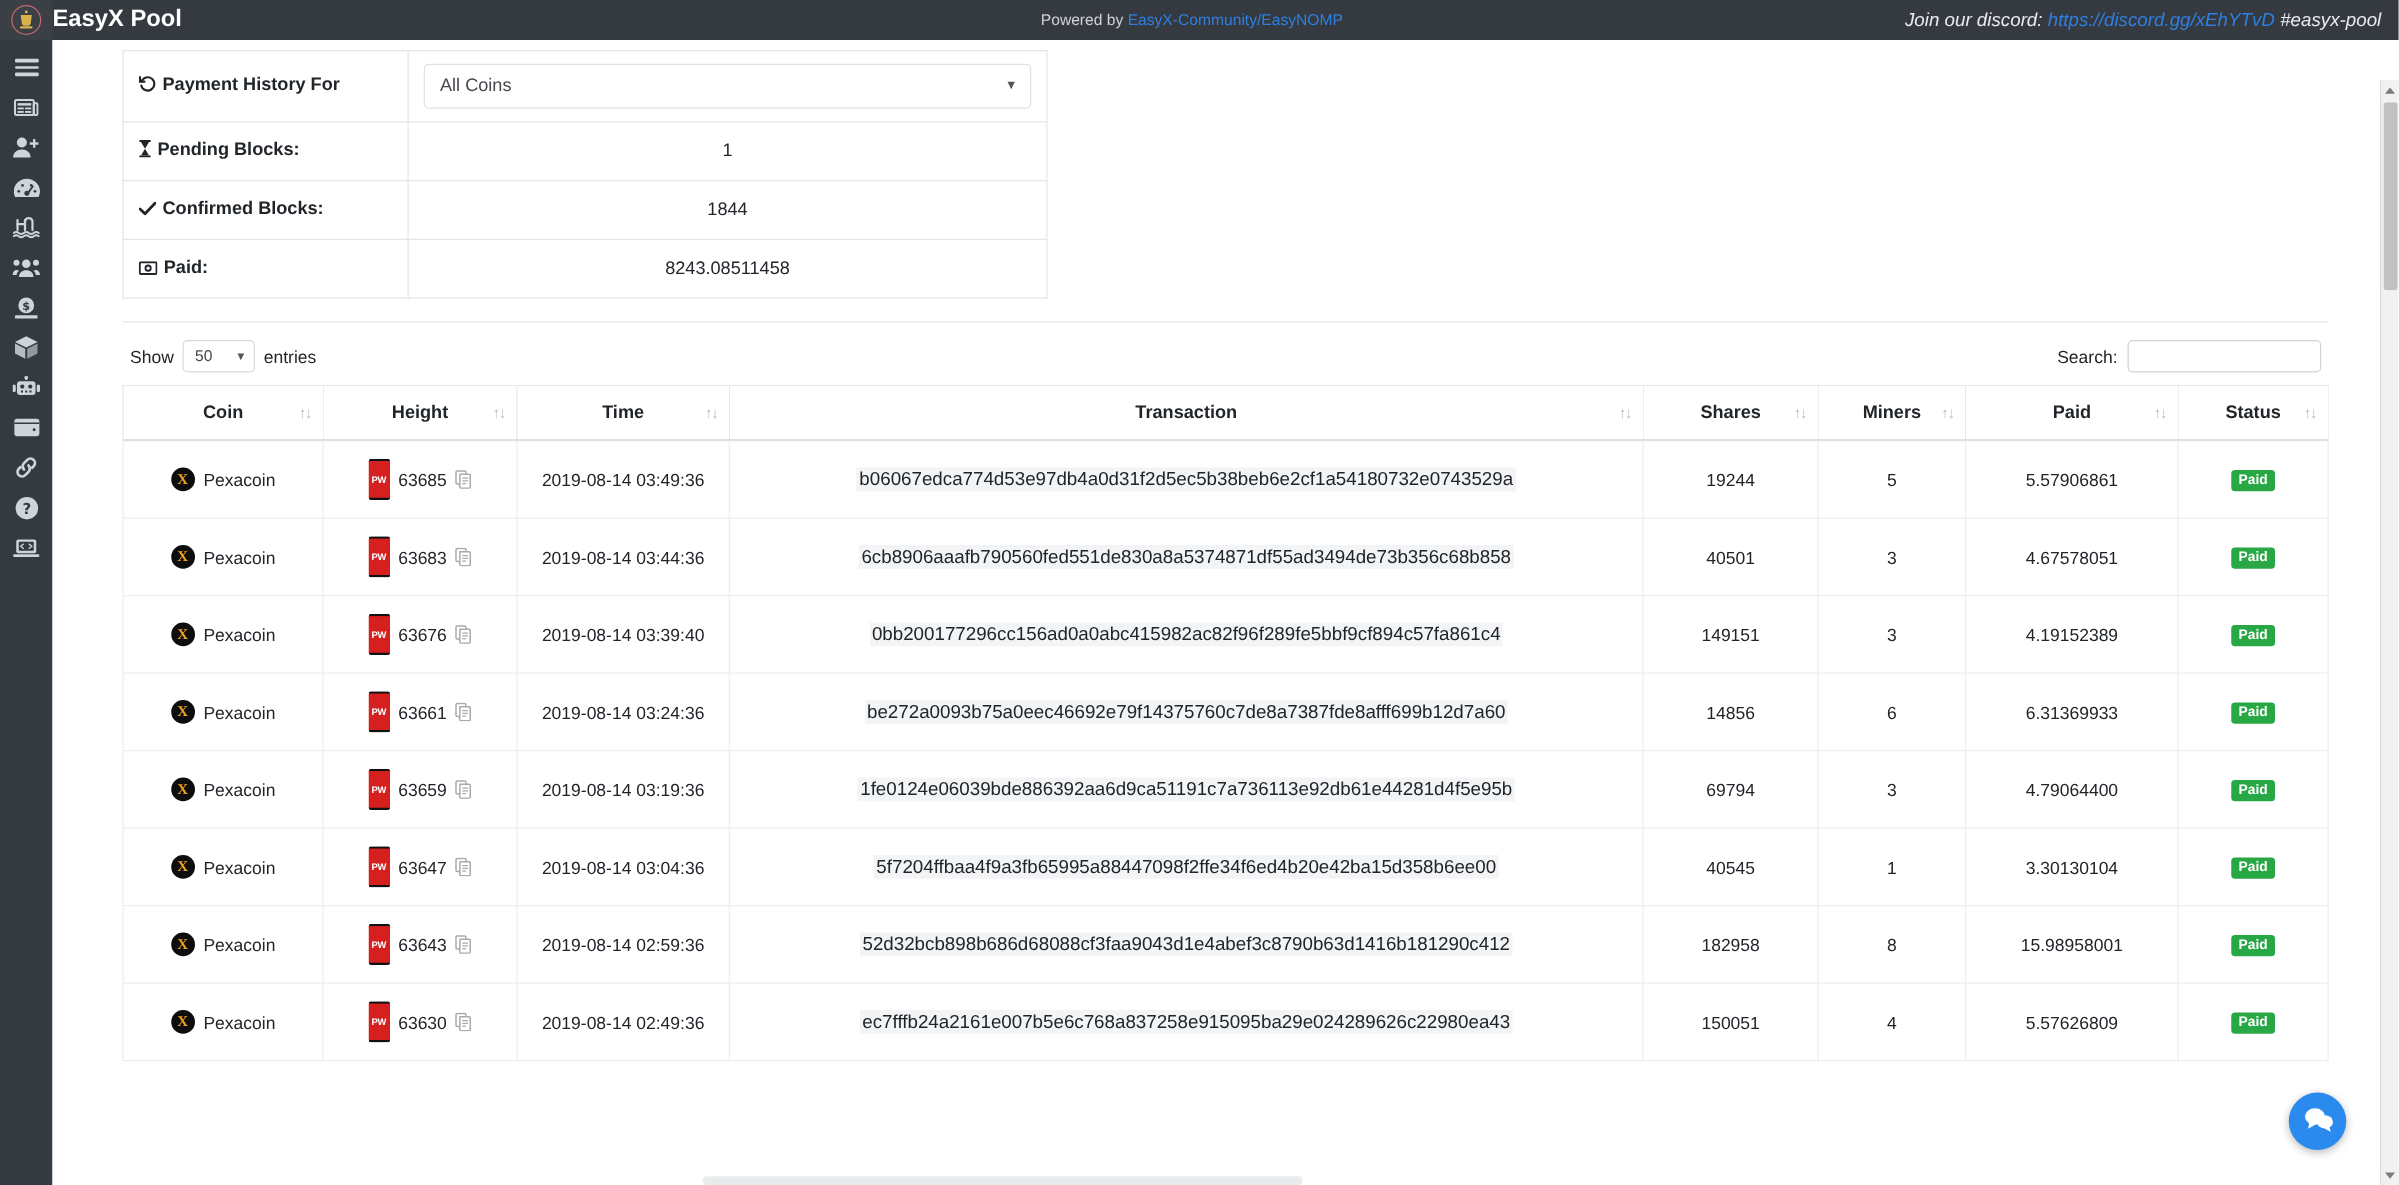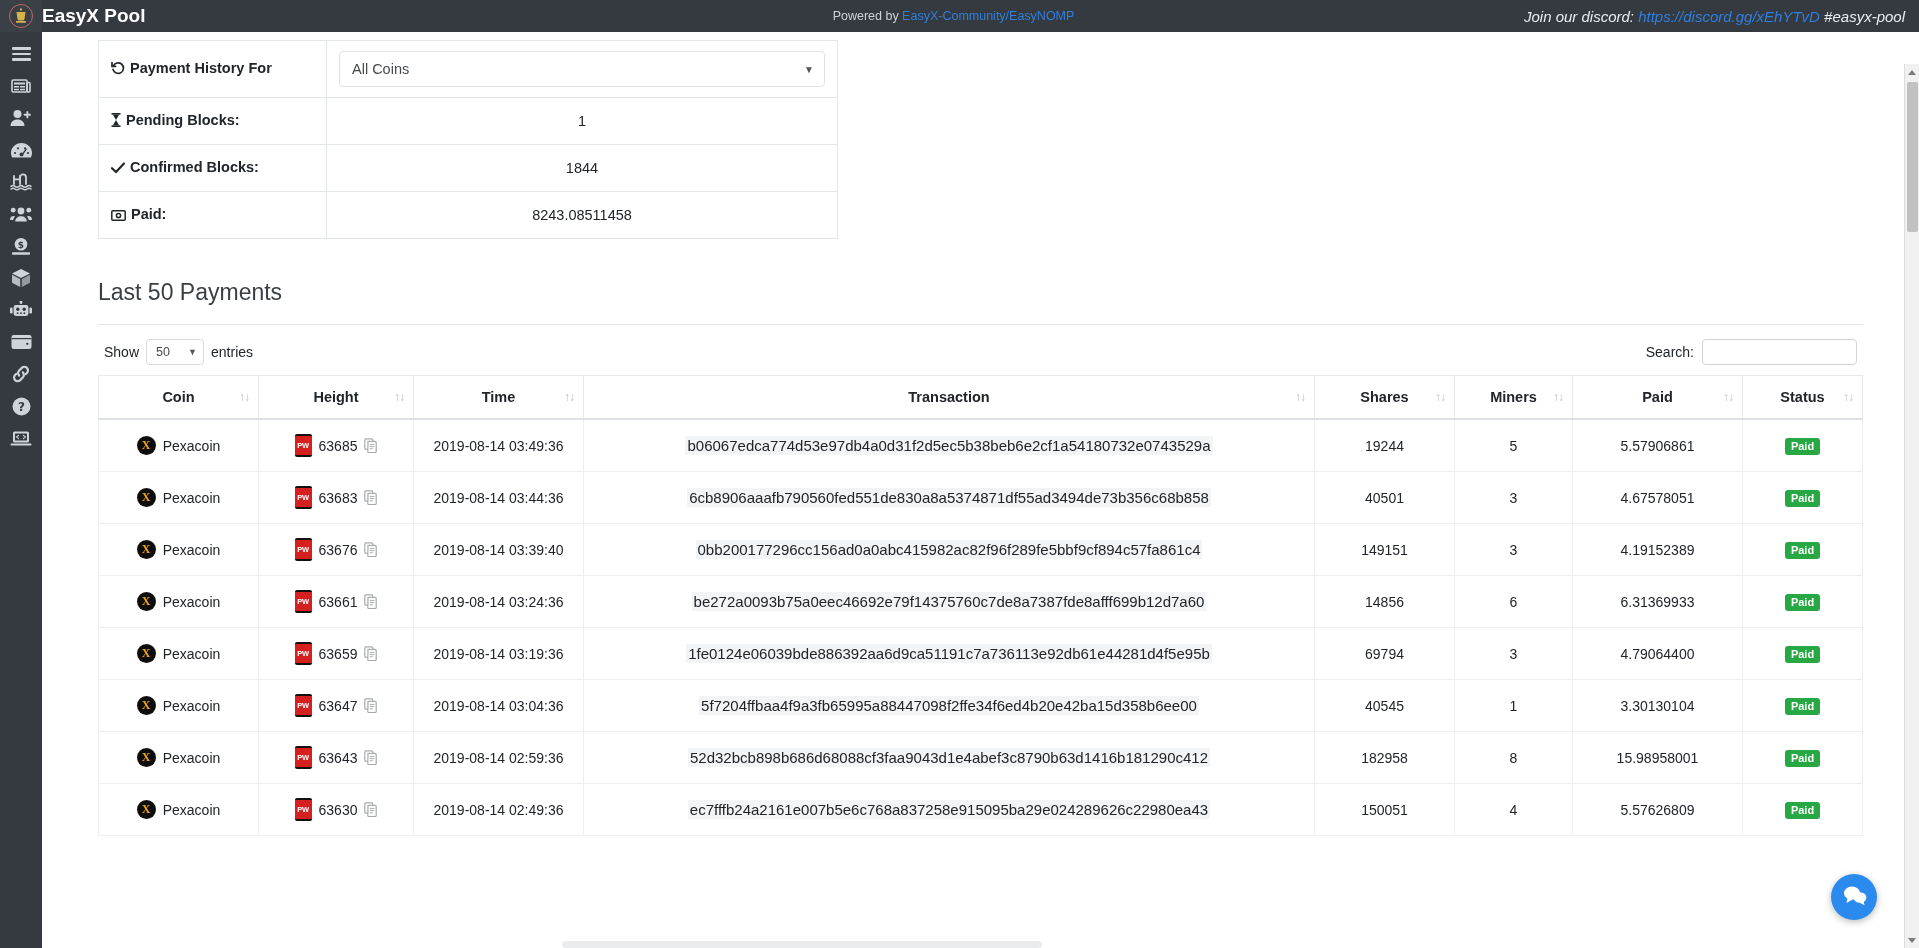--- a/index.html
+++ b/index.html
@@ -213,21 +213,21 @@
   .coin-badge {
     width: 19px; height: 19px; border-radius: 50%;
     background: #0d0d0d;
     display: inline-flex; align-items: center; justify-content: center;
     color: #f0a020; font-size: 12px; font-weight: bold;
     font-family: "Liberation Serif", serif;
     flex: 0 0 19px;
   }
   .height-cell { display: flex; align-items: center; justify-content: center; gap: 7px; }
   .pw-badge {
-    width: 17px; height: 23px;
+    width: 17px; height: 33px;
     background: #d62020;
     border-radius: 2px;
     color: #fff; font-size: 7.5px; font-weight: bold;
     display: inline-flex; align-items: center; justify-content: center;
     letter-spacing: -0.3px;
     flex: 0 0 17px;
     border-top: 2px solid #111; border-bottom: 2px solid #111;
   }
   .copy-ico { opacity: .75; cursor: pointer; display:inline-flex; }
   .tx { font-size: 15px; color: #212529; background: #f3f4f6; padding: 1px 2px; }
@@ -517,21 +517,20 @@
                   <circle cx="7.5" cy="5.5" r="2.1"></circle>
                 </svg>
               </span><span>Paid:</span>
             </td>
             <td class="val">8243.08511458</td>
           </tr>
         </tbody>
       </table>
     </div>
 
-    <div class="section-title">Last 50 Payments</div>
 
     <div class="panel">
       <div class="dt-top">
         <div class="dt-length">
           <span>Show</span>
           <div class="len-select">
             <span>50</span>
             <span class="caret">▼</span>
           </div>
           <span>entries</span>

